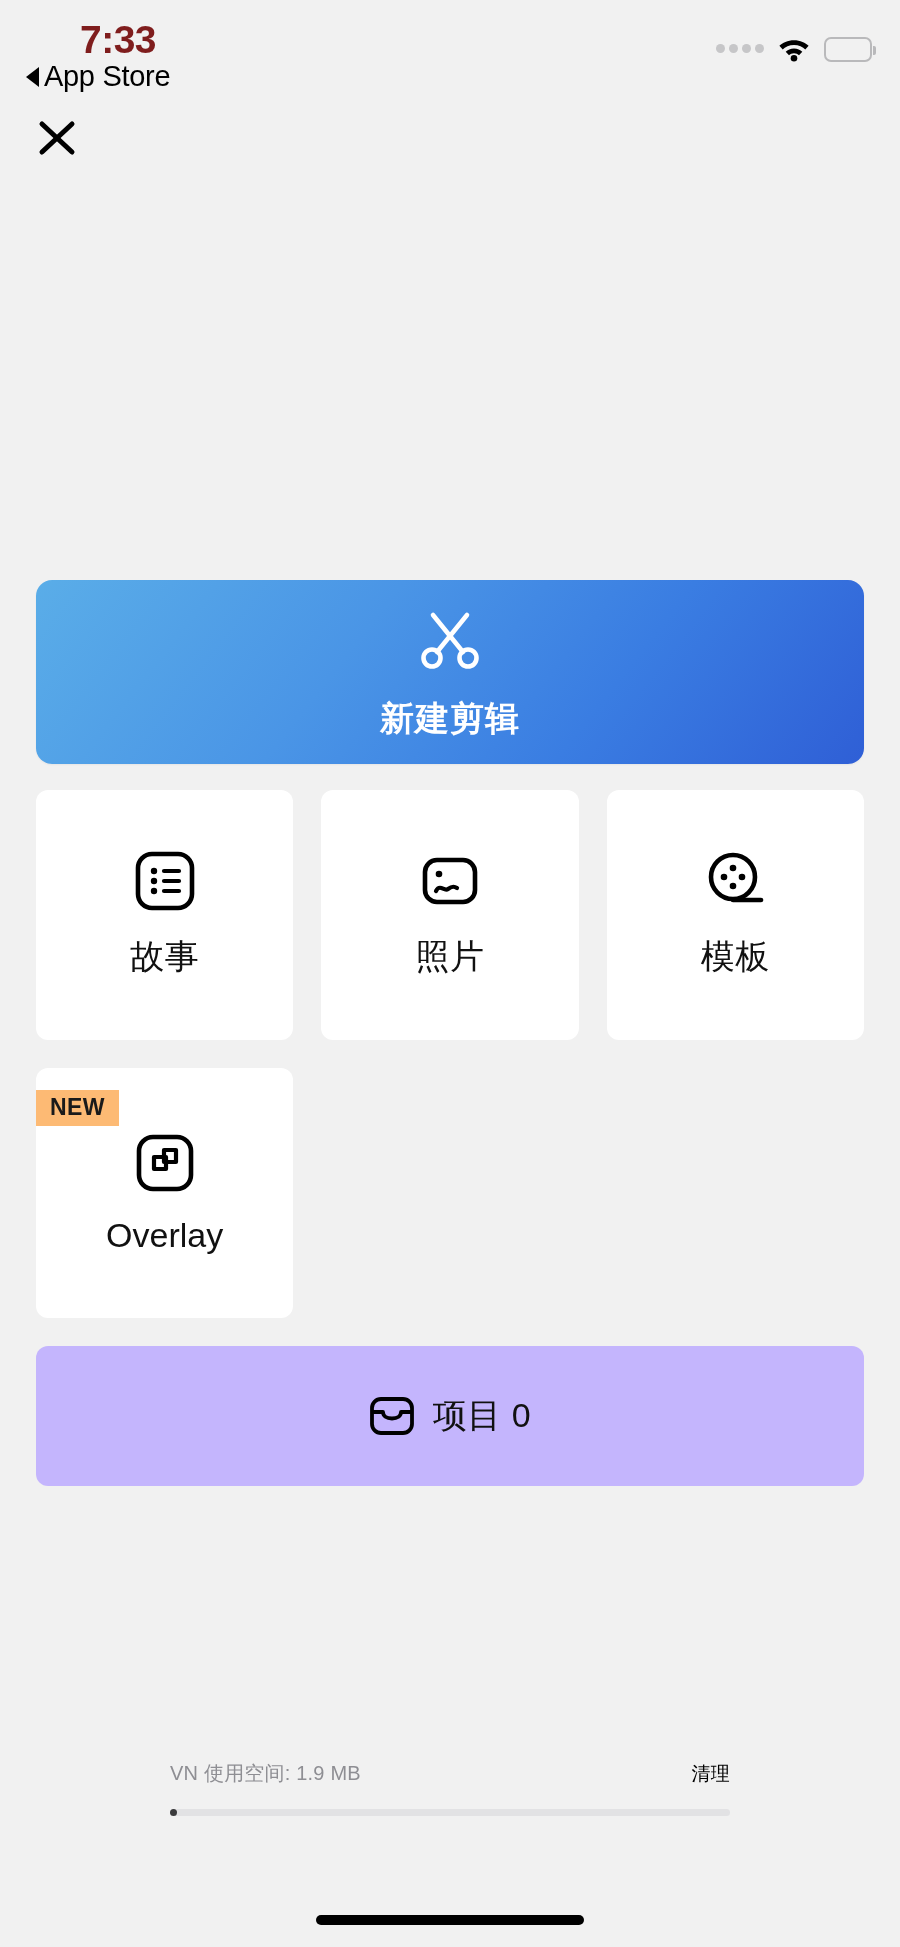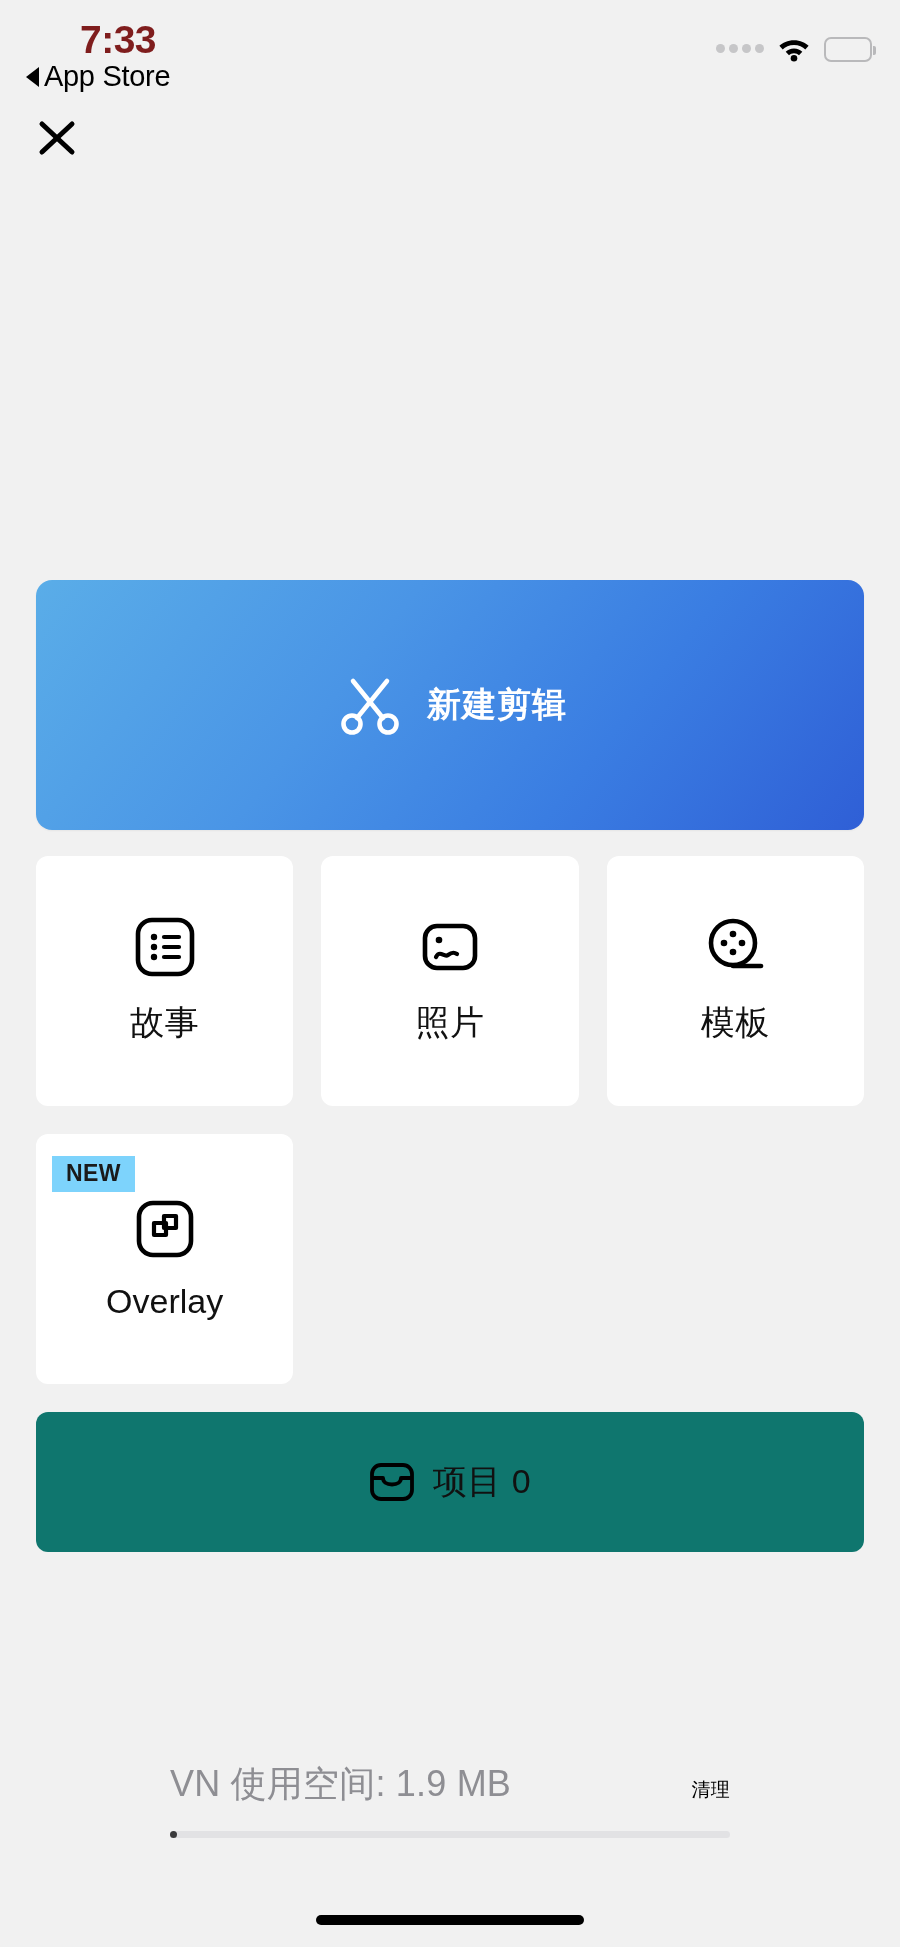--- a/index.html
+++ b/index.html
@@ -108,24 +108,25 @@
     position: absolute;
     left: 0;
     top: 580px;
     width: 900px;
     padding: 0 36px;
   }
 
   
   .hero {
     position: relative;
-    height: 250px;
+    height: 184px;
     border-radius: 16px;
     background: linear-gradient(128deg, #5aade8 0%, #4a95e6 38%, #3a7de2 68%, #2f5fd6 100%);
     display: flex;
+    flex-direction: column;
     align-items: center;
     justify-content: center;
     gap: 20px;
     cursor: pointer;
     box-shadow: 0 1px 2px rgba(0,0,0,0.05);
   }
   .hero-label {
     color: #fff;
     font-size: 34px;
     font-weight: 600;
@@ -155,34 +156,34 @@
   .card-label {
     font-size: 34px;
     font-weight: 500;
     color: #111;
     letter-spacing: 0.5px;
   }
   .card-label.latin { font-weight: 400; letter-spacing: 0; }
 
   .badge {
     position: absolute;
-    left: 16px; top: 22px;
-    background: #7dd3fc;
+    left: 0; top: 22px;
+    background: #fdba74;
     color: #1a1a1a;
     font-size: 23px;
     font-weight: 700;
     padding: 6px 14px 7px;
     letter-spacing: 0.4px;
     line-height: 1;
   }
 
   
   .projects {
     margin-top: 28px;
-    background: #0f766e;
+    background: #c4b5fd;
     border-radius: 12px;
     height: 140px;
     display: flex;
     align-items: center;
     justify-content: center;
     gap: 18px;
     cursor: pointer;
   }
   .projects-label {
     font-size: 34px;
@@ -198,21 +199,21 @@
     top: 1760px;
     width: 900px;
     padding: 0 170px;
   }
   .storage-row {
     display: flex;
     align-items: baseline;
     justify-content: space-between;
   }
   .storage-text {
-    font-size: 36px;
+    font-size: 20px;
     color: #8e8e93;
     letter-spacing: 0.2px;
   }
   .storage-clear {
     font-size: 19px;
     color: #000000;
     cursor: pointer;
     letter-spacing: 0.2px;
     margin-left: 11px;
   }

